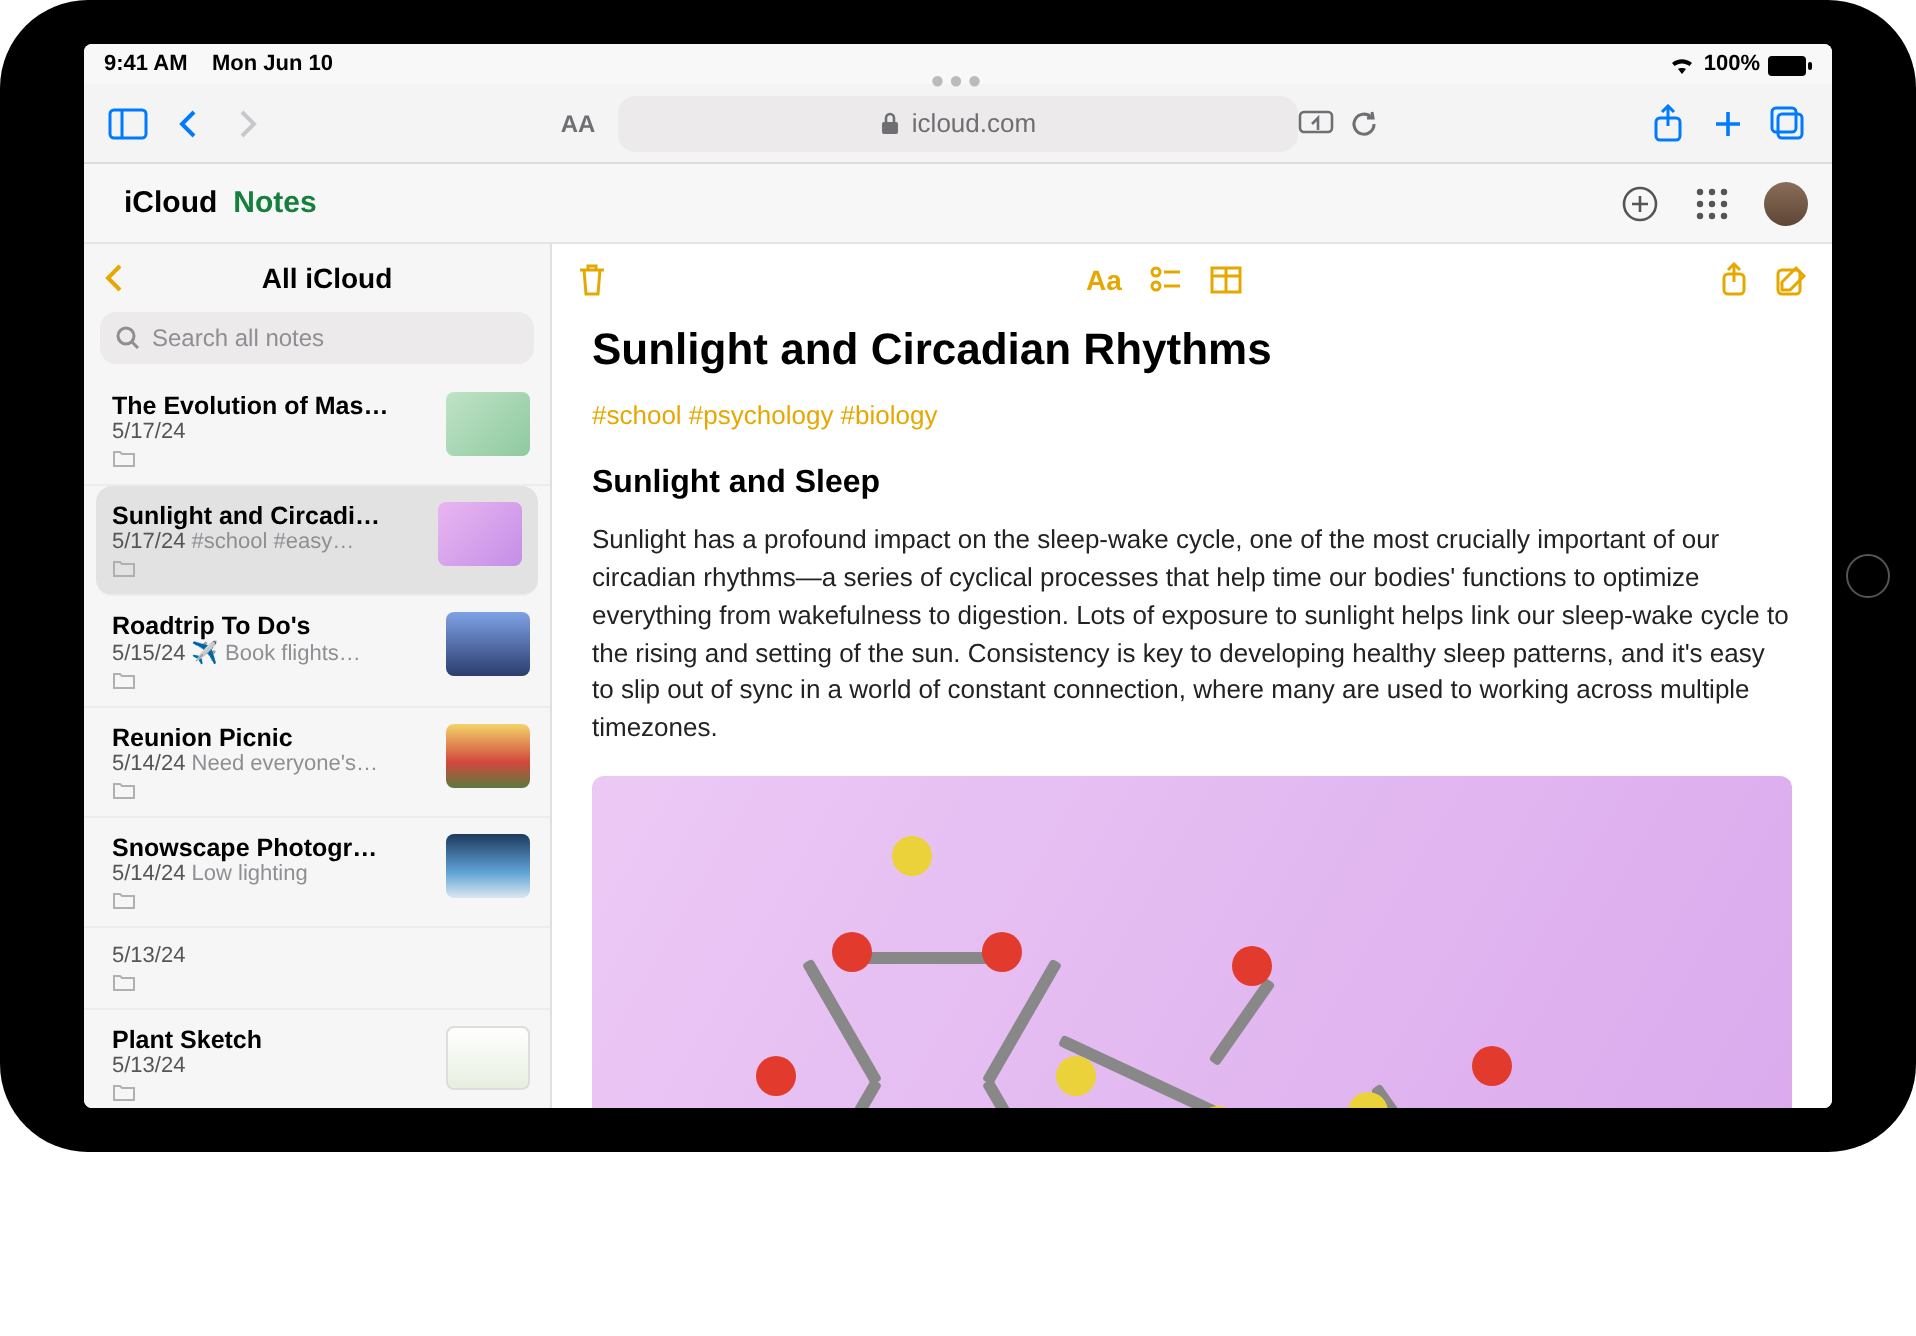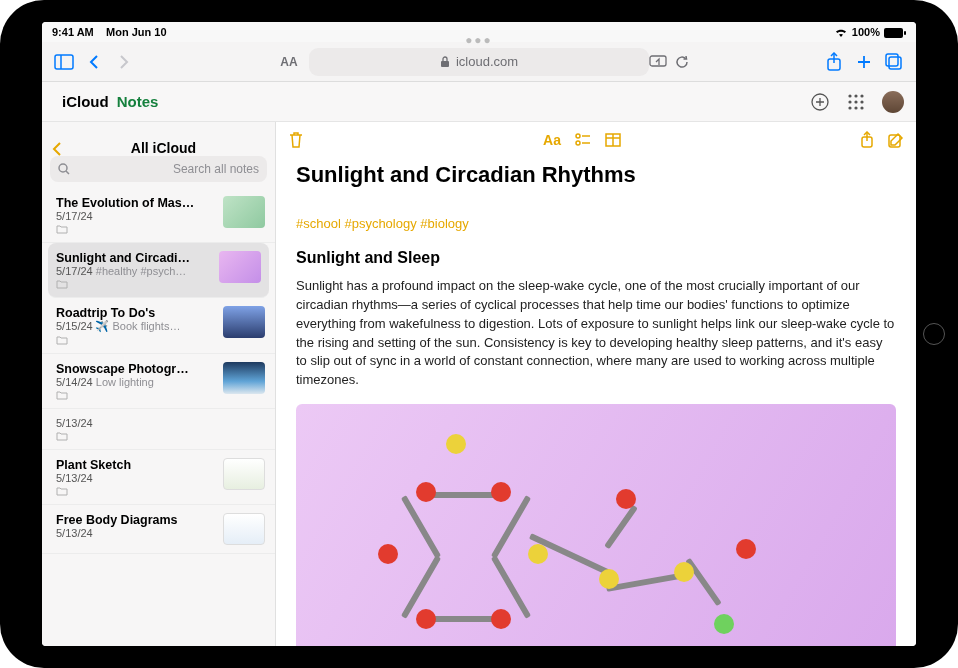--- a/index.html
+++ b/index.html
@@ -1,20 +1,20 @@
 <!DOCTYPE html>
 <html><head>
 <meta charset="utf-8">
 <style>
 * { margin: 0; padding: 0; box-sizing: border-box; font-family: -apple-system, "SF Pro Text", "Helvetica Neue", Helvetica, Arial, sans-serif; }
 body { background: #fff; }
 
 
 .ipad {
-  width: 958px; height: 668px;
+  width: 958px; height: 576px;
   background: #000;
   border-radius: 44px;
   padding: 22px 42px;
   position: relative;
 }
 .home-button {
   position: absolute; right: 13px; top: 50%; transform: translateY(-50%);
   width: 22px; height: 22px; border: 1px solid #555; border-radius: 50%;
 }
 .screen {
@@ -64,27 +64,27 @@
 .apple-logo { font-size: 14px; }
 .icloud-text { font-size: 15px; font-weight: 600; }
 .notes-text { font-size: 15px; font-weight: 600; color: #15803d; }
 .avatar { width: 22px; height: 22px; border-radius: 50%; background: linear-gradient(#8a6d5a,#5e4635); }
 
 
 .split { flex: 1; display: flex; overflow: hidden; }
 
 
 .sidebar { width: 234px; background: #f7f6f6; display: flex; flex-direction: column; border-right: 1px solid #e0e0e0; }
-.sb-header { height: 34px; display: flex; align-items: flex-end; padding: 0 10px; position: relative; }
+.sb-header { height: 34px; display: flex; align-items: center; padding: 0 10px; position: relative; }
 .sb-back { color: #e6a800; }
 .sb-title { flex:1; text-align: center; font-size: 14px; font-weight: 600; }
 .search-box {
   margin: 0 8px 6px; background: #eceaea; border-radius: 8px;
   height: 26px; display: flex; align-items: center; gap: 6px; padding: 0 8px;
-  color: #8e8e93; font-size: 12px; justify-content: space-between;
+  color: #8e8e93; font-size: 12px;
 }
 .note-list { flex:1; overflow-y:auto; }
 .note-item {
   display: flex; gap: 8px; padding: 8px 10px 8px 14px;
   border-bottom: 1px solid #ececec; cursor: pointer;
 }
 .note-item.selected { background: #e3e2e3; border-radius: 8px; margin: 0 6px; padding-left:8px; padding-right:8px;gap:17px; }
 .note-text { flex:1; min-width:0; }
 .note-title { font-size: 12.5px; font-weight: 600; color:#000; white-space: nowrap; overflow:hidden; text-overflow: ellipsis; }
 .note-meta { font-size: 11px; color:#8e8e93; white-space: nowrap; overflow:hidden; text-overflow: ellipsis; }
@@ -100,21 +100,21 @@
 .thumb.t7 { background: linear-gradient(#ffffff,#e7efe0); border:1px solid #ddd; }
 .thumb.t8 { background: linear-gradient(#ffffff,#e5eef7); border:1px solid #ddd; }
 
 
 .editor { flex:1; display:flex; flex-direction:column; overflow:hidden; background:#fff; }
 .editor-toolbar {
   height: 36px; display:flex; align-items:center; padding: 0 12px; gap: 14px;
 }
 .tool-icon { color:#e6a800; display:flex; align-items:center; }
 .editor-body { flex:1; overflow:auto; padding: 4px 20px 0; }
-.note-h1 { font-size: 22px; font-weight: 700; margin-bottom: 28px; }
+.note-h1 { font-size: 22px; font-weight: 700; margin-bottom: 12px; }
 .tags { color:#e6a800; font-size: 13px; margin-bottom: 18px; }
 .note-h2 { font-size: 16px; font-weight: 700; margin-bottom: 10px; }
 .note-p { font-size: 13px; line-height: 1.45; color:#222; margin-bottom: 14px; }
 .note-img {
   width:100%; height:280px; border-radius:6px; overflow:hidden;
   background: linear-gradient(120deg,#ecc9f5,#d9a8ec);
   position:relative;
 }
 
 .mol { position:absolute; inset:0; }
@@ -282,21 +282,21 @@
                     <path d="M1 2h3l1 1h6v6H1z"></path>
                   </svg>
                 </div>
             </div>
             <div class="thumb t1"></div>
           </div>
 
           <div class="note-item selected">
             <div class="note-text">
               <div class="note-title">Sunlight and Circadi…</div>
-              <div class="note-meta"><span class="date">5/17/24</span> <span>#healthy #psych…</span></div>
+              <div class="note-meta"><span class="date">5/17/24</span> <span>#school #easy…</span></div>
               <div class="note-folder">
                   <svg viewBox="0 0 12 10" fill="none" stroke="#b0b0b0" stroke-width="1">
                     <path d="M1 2h3l1 1h6v6H1z"></path>
                   </svg>
                 </div>
             </div>
             <div class="thumb t2"></div>
           </div>
 
           <div class="note-item">
@@ -305,20 +305,32 @@
               <div class="note-meta"><span class="date">5/15/24</span> <span>✈️ Book flights…</span></div>
               <div class="note-folder">
                   <svg viewBox="0 0 12 10" fill="none" stroke="#b0b0b0" stroke-width="1">
                     <path d="M1 2h3l1 1h6v6H1z"></path>
                   </svg>
                 </div>
             </div>
             <div class="thumb t3"></div>
           </div>
 
+          <div class="note-item">
+            <div class="note-text">
+              <div class="note-title">Reunion Picnic</div>
+              <div class="note-meta"><span class="date">5/14/24</span> <span>Need everyone's…</span></div>
+              <div class="note-folder">
+                  <svg viewBox="0 0 12 10" fill="none" stroke="#b0b0b0" stroke-width="1">
+                    <path d="M1 2h3l1 1h6v6H1z"></path>
+                  </svg>
+                </div>
+            </div>
+            <div class="thumb t4"></div>
+          </div>
 
           <div class="note-item">
             <div class="note-text">
               <div class="note-title">Snowscape Photogr…</div>
               <div class="note-meta"><span class="date">5/14/24</span> <span>Low lighting</span></div>
               <div class="note-folder">
                   <svg viewBox="0 0 12 10" fill="none" stroke="#b0b0b0" stroke-width="1">
                     <path d="M1 2h3l1 1h6v6H1z"></path>
                   </svg>
                 </div>

